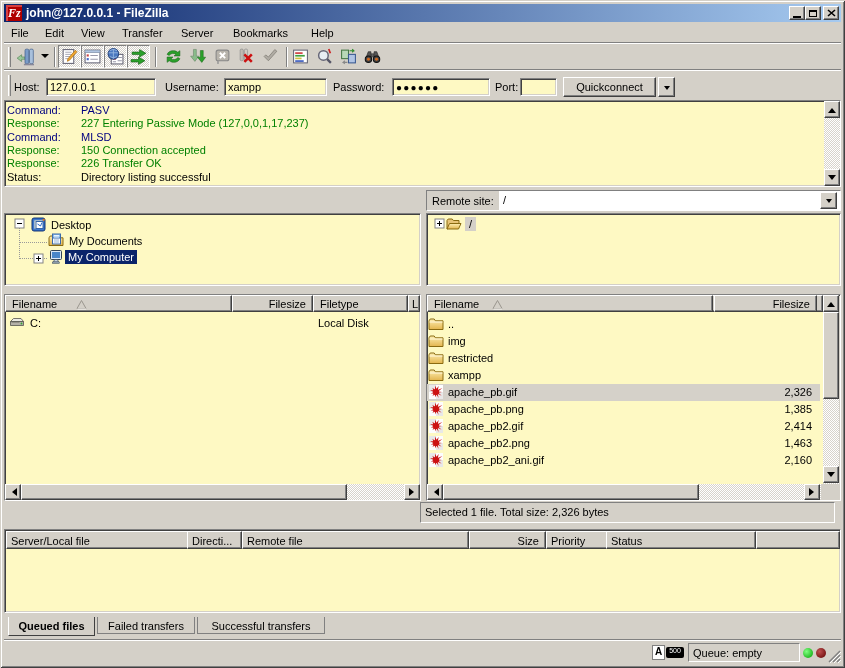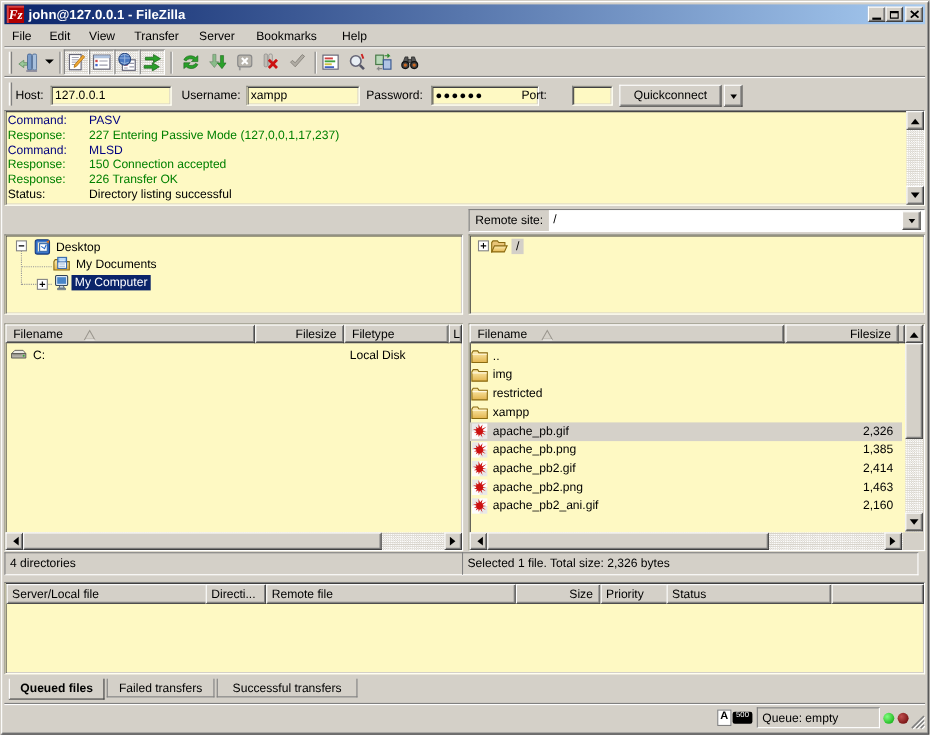--- a/index.html
+++ b/index.html
@@ -265,21 +265,21 @@
 <div class="abs" style="left:4px;top:70px;width:837px;height:1px;background:#fff;"></div>
 
 <div class="abs" style="left:4px;top:71px;width:837px;height:29px;">
   <div class="abs grip" style="left:4px;top:4px;height:21px;"></div>
   <span class="abs" style="left:10px;top:10px;">Host:</span>
   <div class="abs fld" style="left:42px;top:7px;width:110px;height:18px;padding:2px 3px;">127.0.0.1</div>
   <span class="abs" style="left:161px;top:10px;">Username:</span>
   <div class="abs fld" style="left:220px;top:7px;width:103px;height:18px;padding:2px 3px;">xampp</div>
   <span class="abs" style="left:329px;top:10px;">Password:</span>
   <div class="abs fld" style="left:388px;top:7px;width:98px;height:18px;padding:3px 3px 0;font-size:10px;letter-spacing:1.2px;">●●●●●●</div>
-  <span class="abs" style="left:470px;top:10px;">Port:</span>
+  <span class="abs" style="left:491px;top:10px;">Port:</span>
   <div class="abs fld" style="left:516px;top:7px;width:37px;height:18px;"></div>
   <div class="abs btn ctr" style="left:559px;top:6px;width:93px;height:20px;">Quickconnect</div>
   <div class="abs btn ctr" style="left:654px;top:6px;width:17px;height:20px;">
         <div class="tri-d" style="border-width:3.5px;border-top-width:4px;margin-top:4px;"></div>
       </div>
 </div>
 
 <div class="abs fld" style="left:4px;top:100px;width:837px;height:87px;padding:0;">
   <div class="abs" style="left:2px;top:3px;color:#000080;">Command:</div>
       <div class="abs" style="left:76px;top:3px;color:#000080;">PASV</div>
@@ -368,21 +368,20 @@
   <div class="abs sbtrack" style="left:0px;top:189px;width:415px;height:16px;"></div>
   <div class="abs sbthumb ctr" style="left:0px;top:189px;width:16px;height:16px;">
         <div class="arr-l"></div>
       </div>
   <div class="abs sbthumb" style="left:16px;top:189px;width:326px;height:16px;"></div>
   <div class="abs sbthumb ctr" style="left:399px;top:189px;width:16px;height:16px;">
         <div class="arr-r"></div>
       </div>
 </div>
 
-<div class="abs sunk1" style="left:4px;top:502px;width:417px;height:21px;padding:3px 4px;">4 directories</div>
 
 <div class="abs fld" style="left:426px;top:294px;width:415px;height:207px;" id="rlist">
   <div class="abs hdr" style="left:0px;top:0px;width:396px;height:17px;"></div>
   <div class="abs hdr" style="left:0px;top:0px;width:286px;height:17px;padding:2px 6px;">Filename</div>
   <svg class="abs" style="left:65px;top:4px" width="11" height="11">
         <path d="M5.5 1.5 L10 9.5 H1z" fill="#d4d0c8" stroke="#9a968e" stroke-width="1"></path>
         <path d="M1.5 10 h8.5" stroke="#f4f2ee" stroke-width="1"></path>
       </svg>
   <div class="abs hdr" style="left:287px;top:0px;width:103px;height:17px;padding:2px 6px;text-align:right;">Filesize</div>
 

